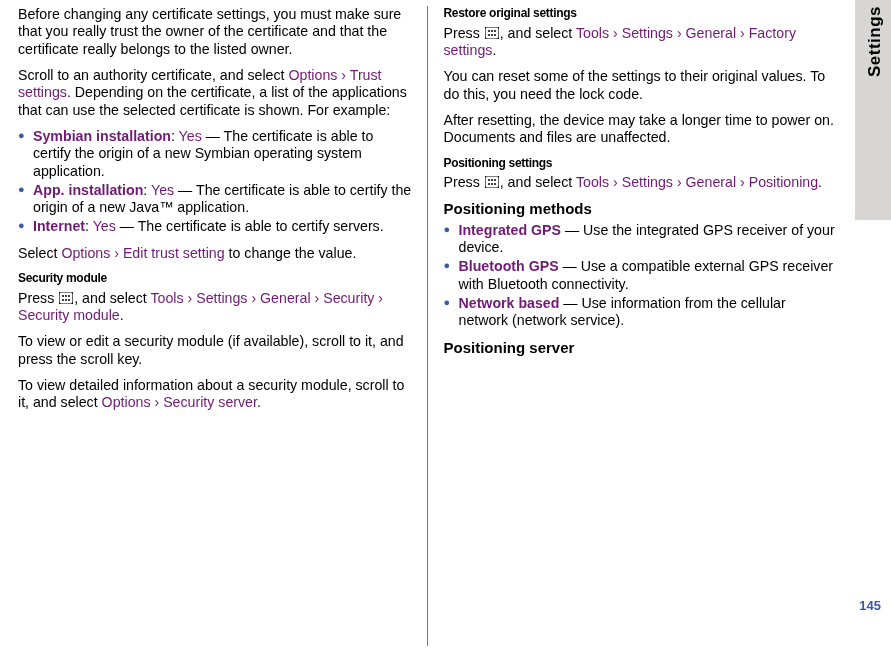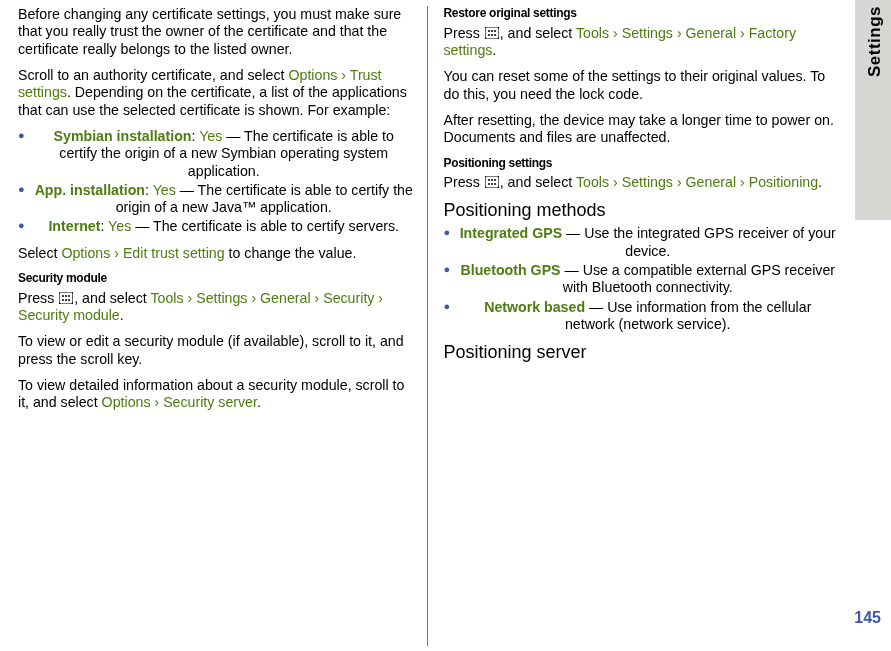--- a/index.html
+++ b/index.html
@@ -22,41 +22,40 @@
   .column {
     width: 50%;
     padding: 0 12px;
     font-size: 14.2px;
     line-height: 1.22;
     color: #000;
   }
   .column.left { border-right: 1px solid #777; }
   .column.right { padding-left: 16px; }
   p { margin-bottom: 9px; }
-  .gray { color: #4d7c0f; }
+  .gray { color: #701a75; }
   .bold { font-weight: bold; }
   .heading2 {
     font-size: 12px;
     font-weight: bold;
     margin-top: 6px;
     margin-bottom: 4px;
     letter-spacing: -0.3px;
   }
   .subhead {
-    font-size: 18px;
-    font-weight: normal;
+    font-size: 15px;
+    font-weight: bold;
     margin-top: 4px;
     margin-bottom: 3px;
   }
   .bullets { list-style: none; margin-bottom: 9px; }
   .bullets li {
     position: relative;
     padding-left: 15px;
     margin-bottom: 2px;
-    text-align: center;
   }
   .bullets li::before {
     content: "●";
     position: absolute;
     left: 0;
     top: 1px;
     color: #3a5aa8;
     font-size: 11px;
   }
   .menu-icon {
@@ -81,22 +80,22 @@
     top: 6px;
     font-size: 17px;
     font-weight: bold;
     writing-mode: vertical-rl;
     transform: rotate(180deg);
     letter-spacing: 0.5px;
   }
   .page-number {
     position: absolute;
     right: 10px;
-    bottom: 24px;
-    font-size: 16px;
+    bottom: 38px;
+    font-size: 13px;
     font-weight: bold;
     color: #3a5aa8;
     text-align: center;
   }
 </style>
 </head>
 <body>
 
 <div class="side-tab"></div>
 <div class="side-tab-label">Settings</div>

